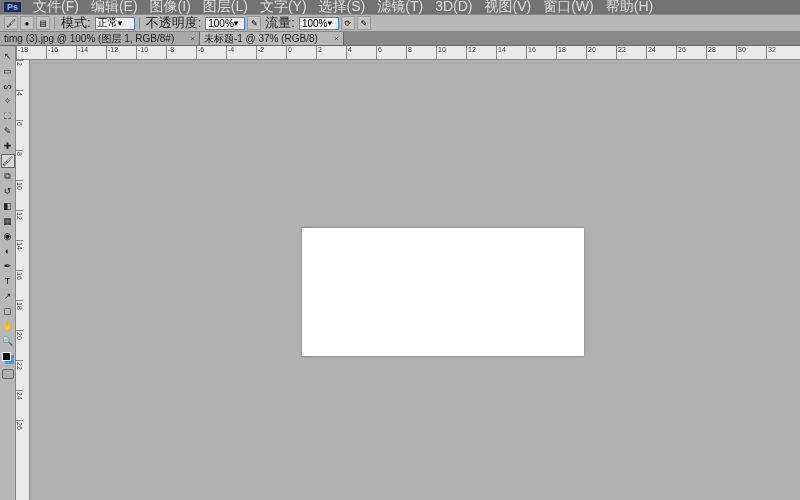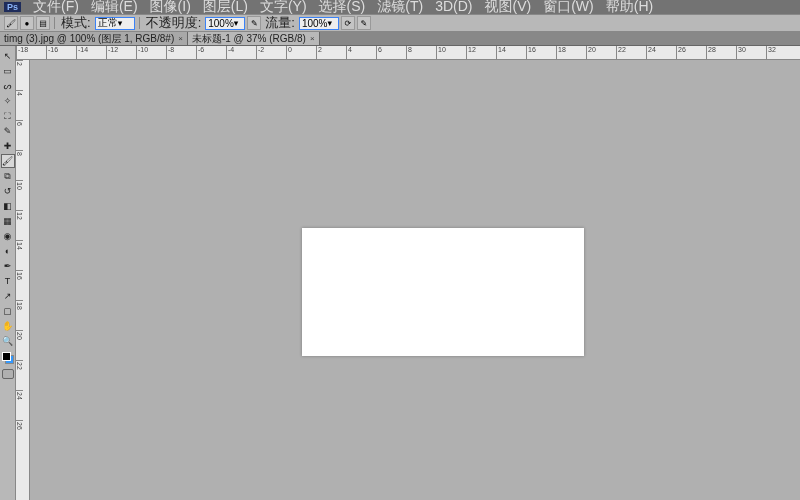--- a/index.html
+++ b/index.html
@@ -6,21 +6,21 @@
 body{background:#b0b0b0;width:800px;height:500px;overflow:hidden;position:relative}
 .menubar{background:#737373;height:14px;display:flex;align-items:center;padding:0 4px;color:#ddd}
 .app-logo{background:#1e2c5b;color:#8ab4f8;font-weight:bold;padding:0 3px;margin-right:6px;font-size:9px}
 .menu-item{padding:0 6px;font-size:14px;cursor:pointer}
 .optbar{background:#b8b8b8;height:18px;border-top:1px solid #888;border-bottom:1px solid #888;display:flex;align-items:center;padding:0 4px;gap:2px}
 .opt-icon{width:14px;height:14px;display:flex;align-items:center;justify-content:center;border:1px solid #999;background:#c4c4c4;font-size:8px}
 .opt-sep{width:1px;height:12px;background:#888;margin:0 2px}
 .opt-label{font-size:13px;color:#222;padding:4px 2px}
 .opt-select{background:#eee;border:1px solid #3b82f6;font-size:9px;padding:0 2px;height:13px;display:flex;align-items:center;min-width:40px}
 .tabbar{background:#888;height:14px;display:flex;align-items:center;border-bottom:1px solid #666}
-.tab{background:#a8a8a8;border-right:1px solid #666;padding:0 4px;height:100%;display:flex;align-items:center;font-size:8px;color:#222;gap:4px}
+.tab{background:#a8a8a8;border-right:1px solid #666;padding:0 4px;height:100%;display:flex;align-items:center;font-size:8px;color:#222;gap:16px}
 .tab.active{background:#b8b8b8}
 .tab-close{font-size:8px;color:#444;cursor:pointer}
 .ruler-h{position:absolute;top:46px;left:16px;right:0;height:14px;background:#eaeaea;border-bottom:1px solid #888;display:flex;overflow:hidden}
 .ruler-h-tick{flex:0 0 30px;border-left:1px solid #888;font-size:7px;color:#444;padding-left:1px;position:relative}
 .ruler-v{position:absolute;top:60px;left:16px;width:14px;bottom:0;background:#eaeaea;border-right:1px solid #888}
 .ruler-v-tick{height:30px;border-top:1px solid #888;font-size:7px;color:#444;padding-top:1px;writing-mode:vertical-rl}
 .toolbar{position:absolute;top:46px;left:0;width:16px;bottom:0;background:#b8b8b8;border-right:1px solid #888;display:flex;flex-direction:column;padding-top:2px}
 .tool{width:14px;height:14px;margin:1px auto;display:flex;align-items:center;justify-content:center;font-size:9px;color:#222;cursor:pointer;border:1px solid transparent}
 .tool.sel{background:#d8d8d8;border:1px solid #666}
 .tool-swatch{width:12px;height:12px;margin:3px auto;position:relative}

